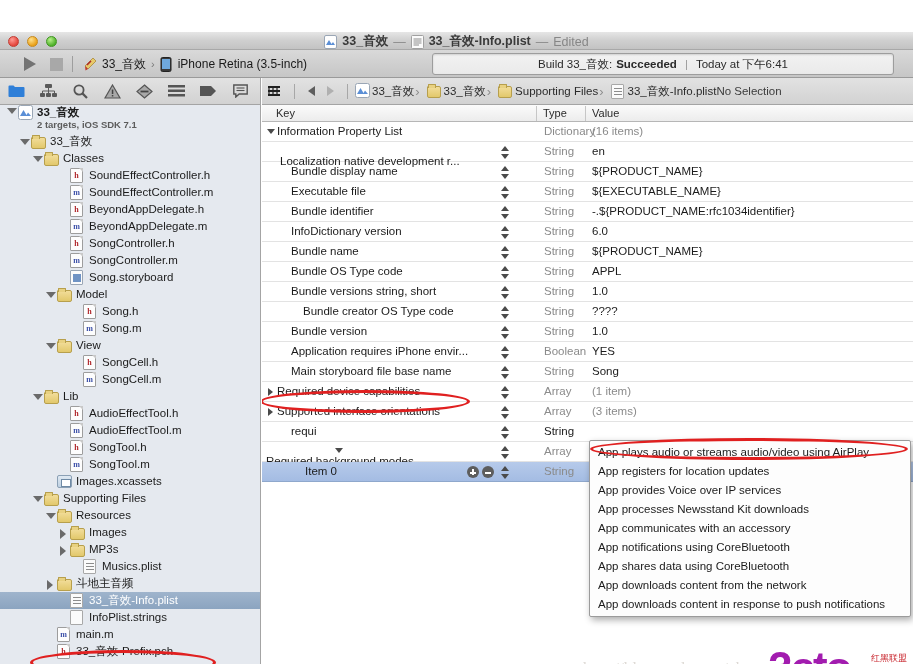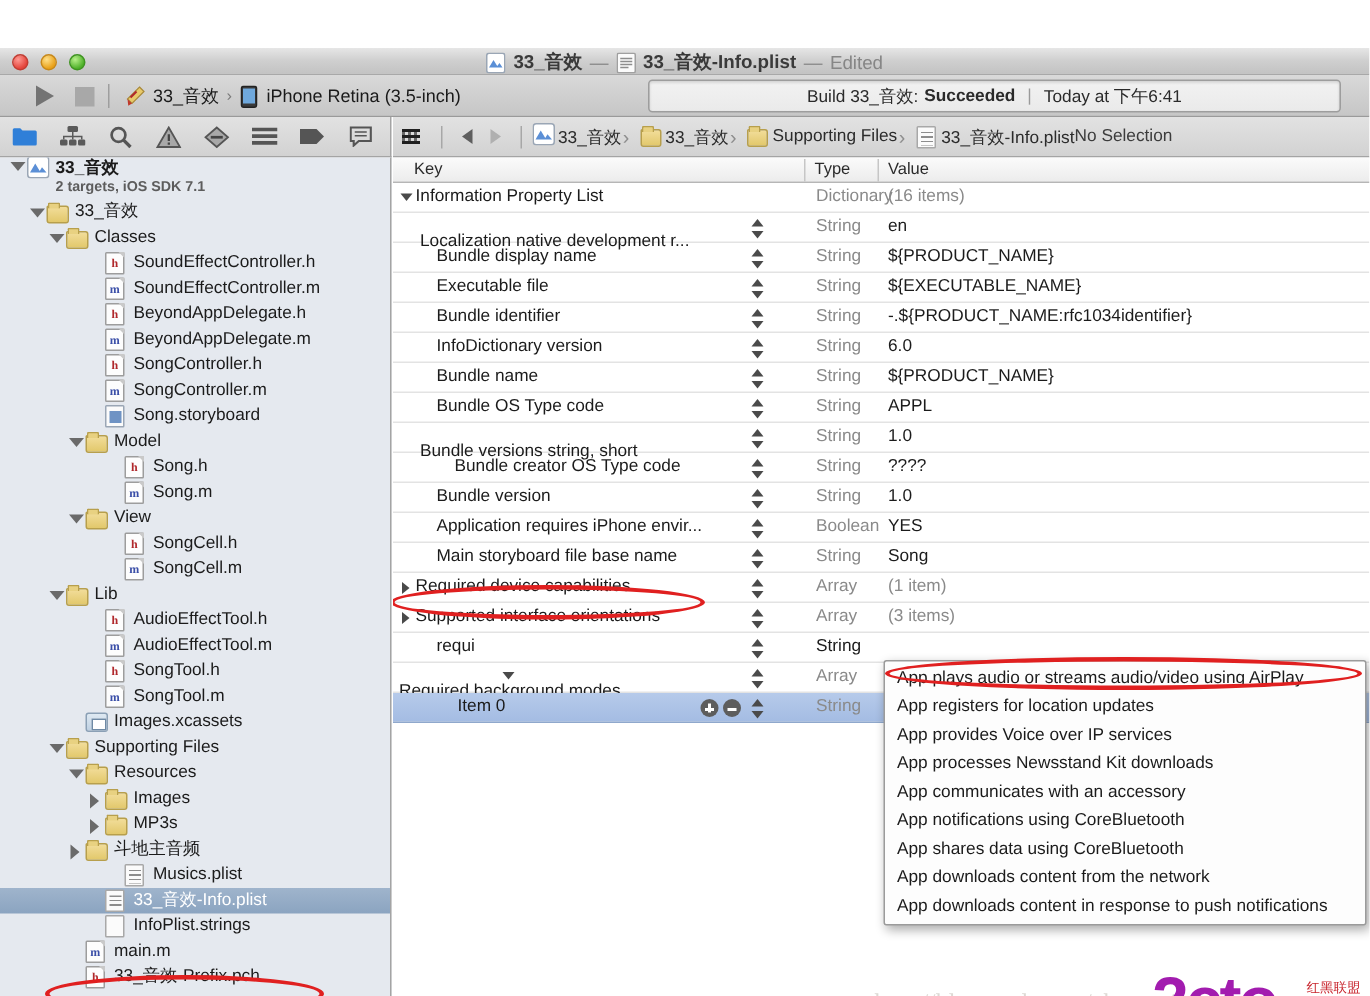--- a/index.html
+++ b/index.html
@@ -534,34 +534,34 @@
         </div>
         <div class="row">
           <span style="width:58px;flex:none;"></span>
           <span class="disc closed"></span>
           <span class="ficon" style="display:flex;align-items:center;">
             <span class="folder"></span>
           </span>
           <span class="lbl"><span>MP3s</span></span>
         </div>
         <div class="row">
+          <span style="width:71px;flex:none;"></span>
+          <span class="disc"></span>
+          <span class="ficon" style="display:flex;align-items:center;">
+            <span class="plainfile lines"></span>
+          </span>
+          <span class="lbl"><span>Musics.plist</span></span>
+        </div>
+        <div class="row">
           <span style="width:45px;flex:none;"></span>
           <span class="disc closed"></span>
           <span class="ficon" style="display:flex;align-items:center;">
             <span class="folder"></span>
           </span>
           <span class="lbl"><span>斗地主音频</span></span>
-        </div>
-        <div class="row">
-          <span style="width:71px;flex:none;"></span>
-          <span class="disc"></span>
-          <span class="ficon" style="display:flex;align-items:center;">
-            <span class="plainfile lines"></span>
-          </span>
-          <span class="lbl"><span>Musics.plist</span></span>
         </div>
         <div class="row selected">
           <span style="width:58px;flex:none;"></span>
           <span class="disc"></span>
           <span class="ficon" style="display:flex;align-items:center;">
             <span class="plainfile lines"></span>
           </span>
           <span class="lbl"><span>33_音效-Info.plist</span></span>
         </div>
         <div class="row">
@@ -707,21 +707,21 @@
         <div class="prow">
           <span class="pkey" style="left:18px;">
             <span class="pdisc"></span>
             <span>Bundle OS Type code</span>
           </span>
           <span class="stepper"></span>
           <span class="ptype">String</span>
           <span class="pval">APPL</span>
         </div>
         <div class="prow">
-          <span class="pkey" style="left:18px;flex-direction:column;">
+          <span class="pkey" style="left:18px;">
             <span class="pdisc"></span>
             <span>Bundle versions string, short</span>
           </span>
           <span class="stepper"></span>
           <span class="ptype">String</span>
           <span class="pval">1.0</span>
         </div>
         <div class="prow">
           <span class="pkey" style="left:30px;">
             <span class="pdisc"></span>

